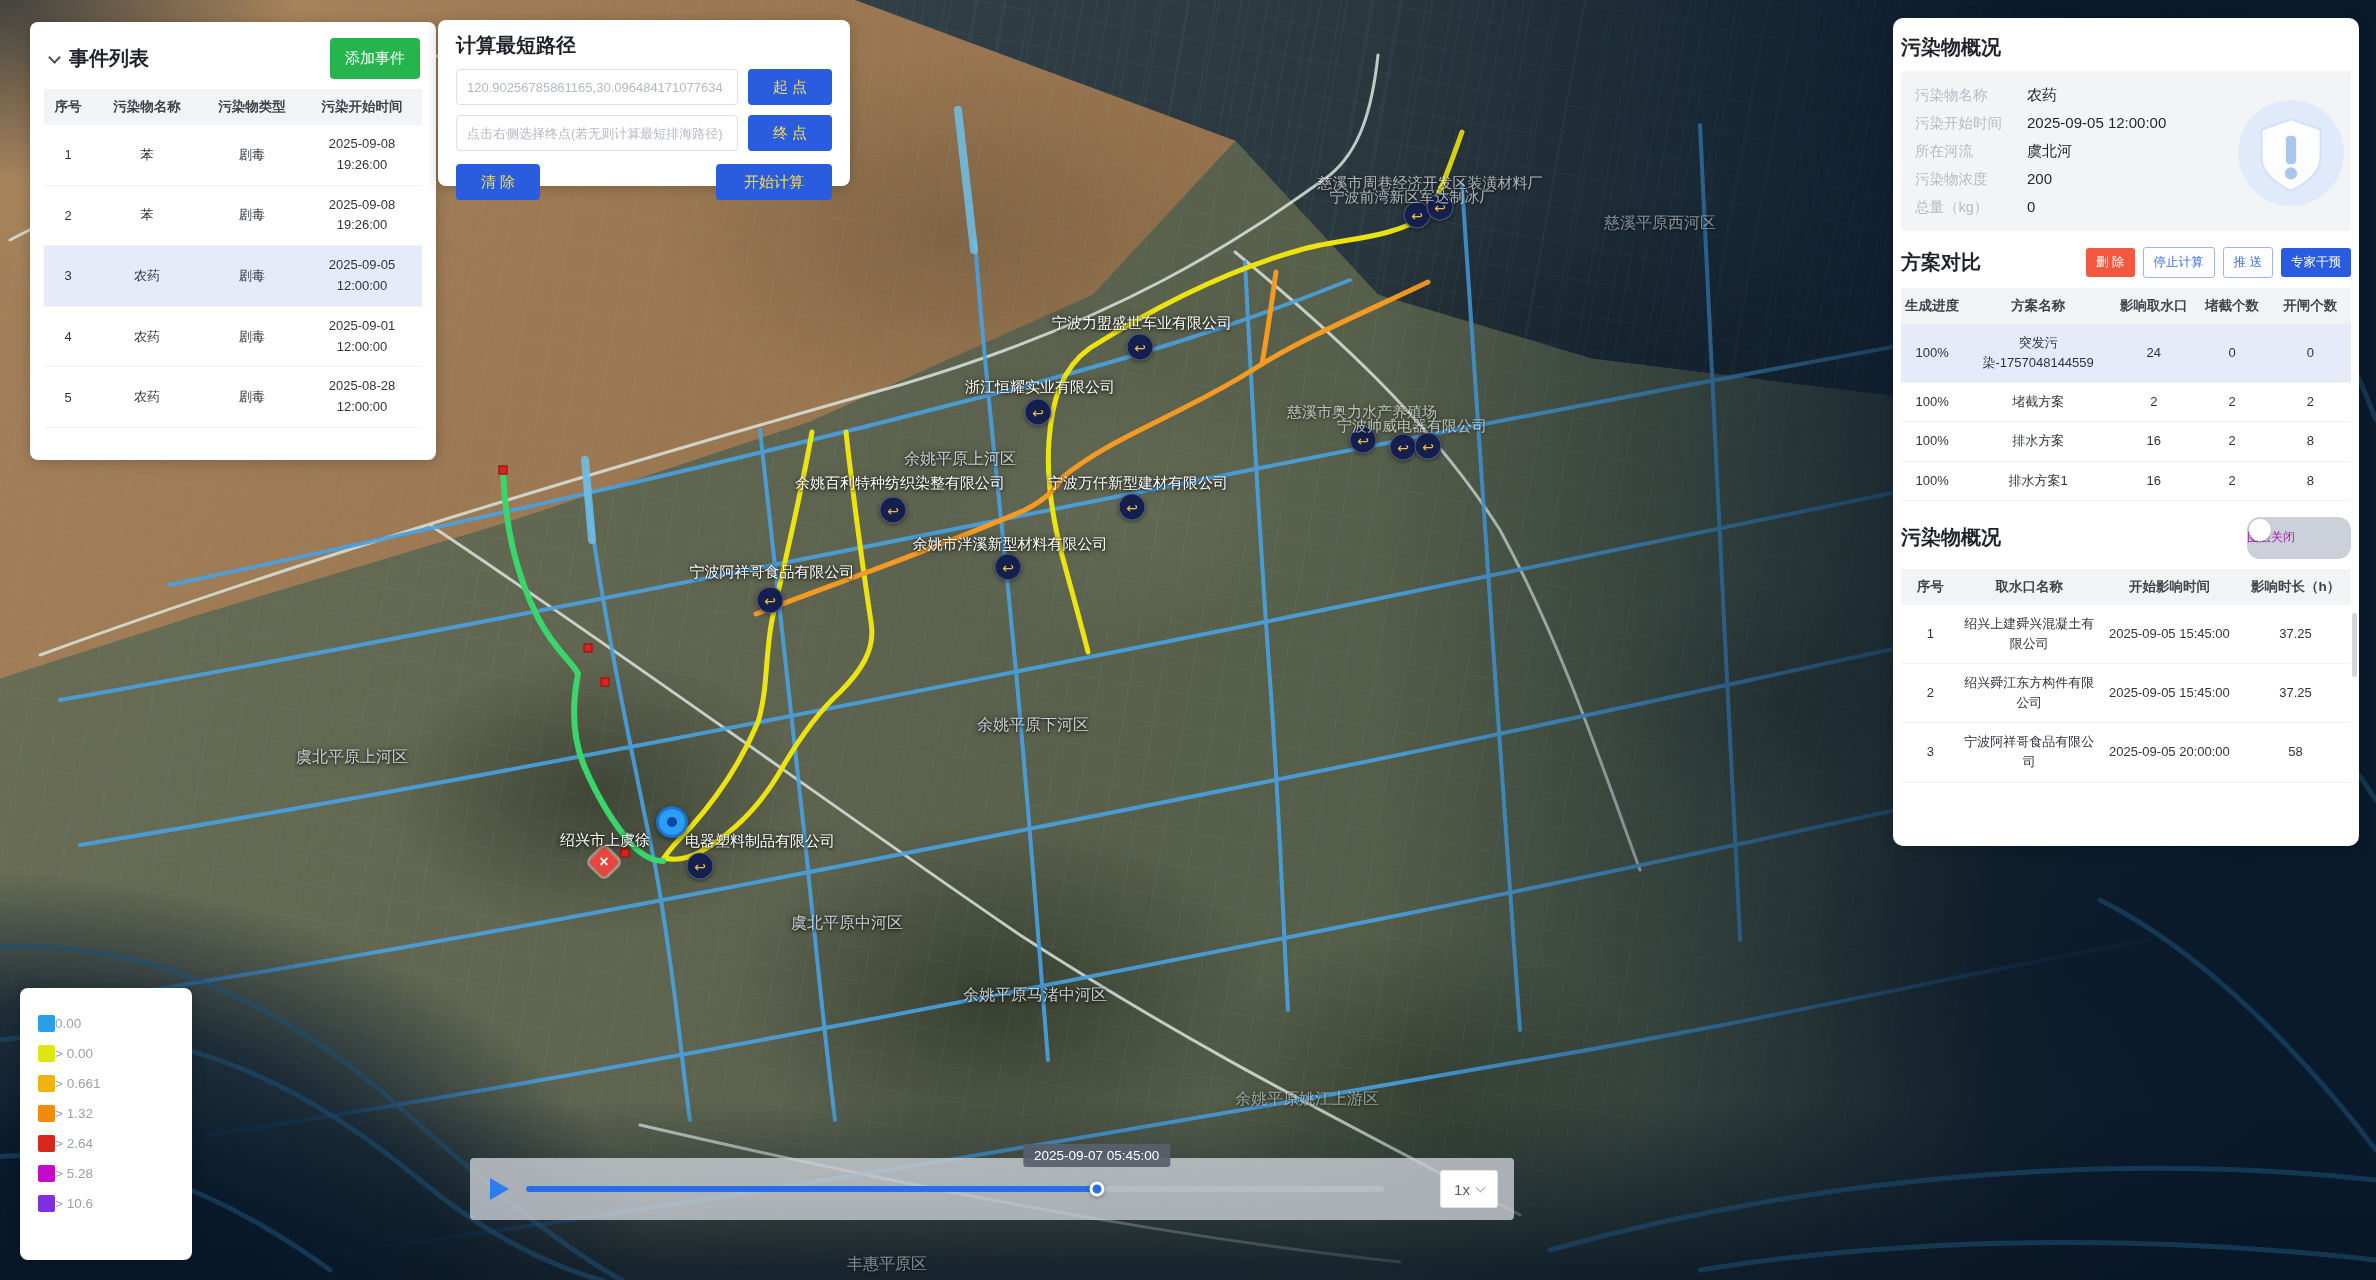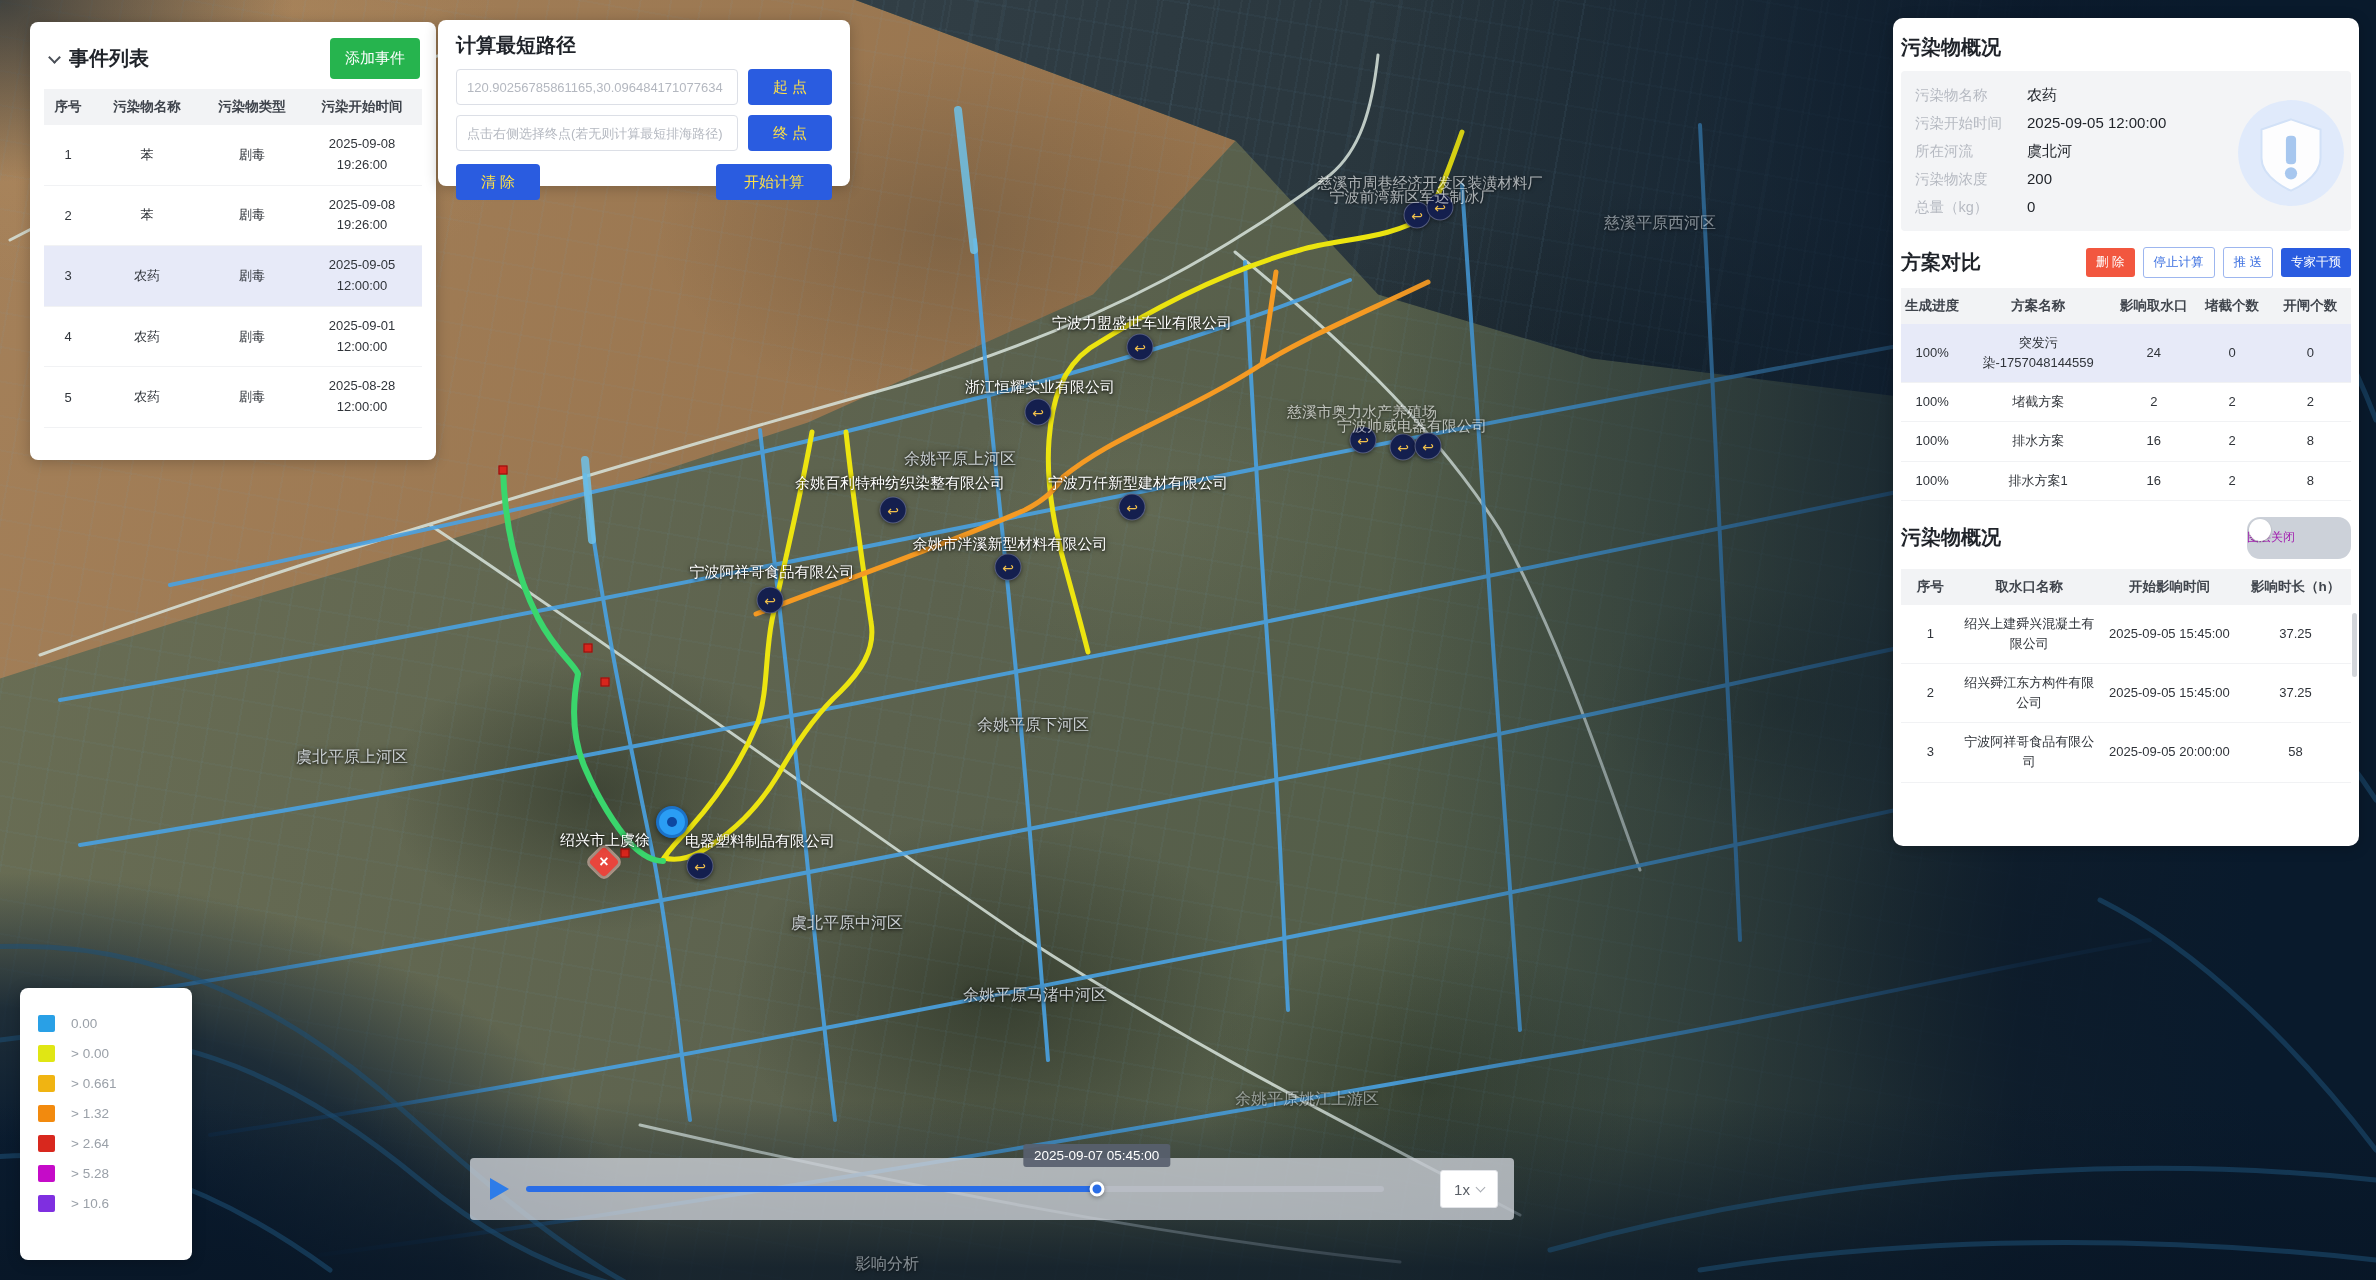--- a/index.html
+++ b/index.html
@@ -118,21 +118,21 @@
   .toggle { margin-left:auto; width:104px; height:42px; border-radius:13px; background:#ccd1d9;
     position:relative; display:flex; align-items:center; justify-content:flex-start;
     padding-right:12px; color:#a21caf; font-size:12px; cursor:pointer; }
   .toggle .knob { position:absolute; left:2px; top:2px; width:22px; height:22px; border-radius:50%;
     background:#fff; box-shadow:0 1px 2px rgba(0,0,0,.25); }
   .impact-wrap { position:relative; }
   .scroll-thumb { position:absolute; right:-6px; top:44px; width:5px; height:64px; border-radius:3px; background:#d2d5da; }
 
   
   #legend { left:20px; top:988px; width:172px; height:272px; padding:14px 18px; }
-  .legend-row { display:flex; align-items:center; gap:16px; margin:13px 0; }
+  .legend-row { display:flex; align-items:center; margin:13px 0; }
   .swatch { width:17px; height:17px; border-radius:2px; flex:0 0 auto; }
   .legend-label { font-size:13.5px; color:#9aa0a8; }
 
   
   #playbar { position:absolute; left:470px; top:1158px; width:1044px; height:62px;
     background:rgba(208,212,218,.78); border-radius:4px; display:flex; align-items:center; }
   .play-btn { width:0; height:0; border-left:19px solid #2e7ce8; border-top:11px solid transparent;
     border-bottom:11px solid transparent; margin-left:20px; cursor:pointer; }
   .track-wrap { position:absolute; left:56px; right:130px; top:50%; height:6px; margin-top:-3px; }
   .track { position:absolute; inset:0; background:#b8bcc4; border-radius:3px; }
@@ -250,21 +250,21 @@
       <div class="map-label" style="left: 1138px; top: 483px;">宁波万仟新型建材有限公司</div>
       <div class="map-label" style="left: 1010px; top: 544px;">余姚市泮溪新型材料有限公司</div>
       <div class="map-label" style="left: 772px; top: 572px;">宁波阿祥哥食品有限公司</div>
       <div class="map-label region" style="left: 352px; top: 757px;">虞北平原上河区</div>
       <div class="map-label region" style="left: 1033px; top: 725px;">余姚平原下河区</div>
       <div class="map-label" style="left: 605px; top: 840px;">绍兴市上虞徐</div>
       <div class="map-label" style="left: 760px; top: 841px;">电器塑料制品有限公司</div>
       <div class="map-label region" style="left: 847px; top: 923px;">虞北平原中河区</div>
       <div class="map-label region" style="left: 1035px; top: 995px;">余姚平原马渚中河区</div>
       <div class="map-label region dim" style="left: 1307px; top: 1099px;">余姚平原姚江上游区</div>
-      <div class="map-label region dim" style="left: 887px; top: 1264px;">影响分析</div>
+      <div class="map-label region dim" style="left: 887px; top: 1264px;">丰惠平原区</div>
     </div>
 </div>
 
 <div id="event-panel" class="panel">
   <div class="ep-head">
     <span class="chev"></span>
     <span class="p-title">事件列表</span>
     <button class="btn-green">添加事件</button>
   </div>
   <table>

